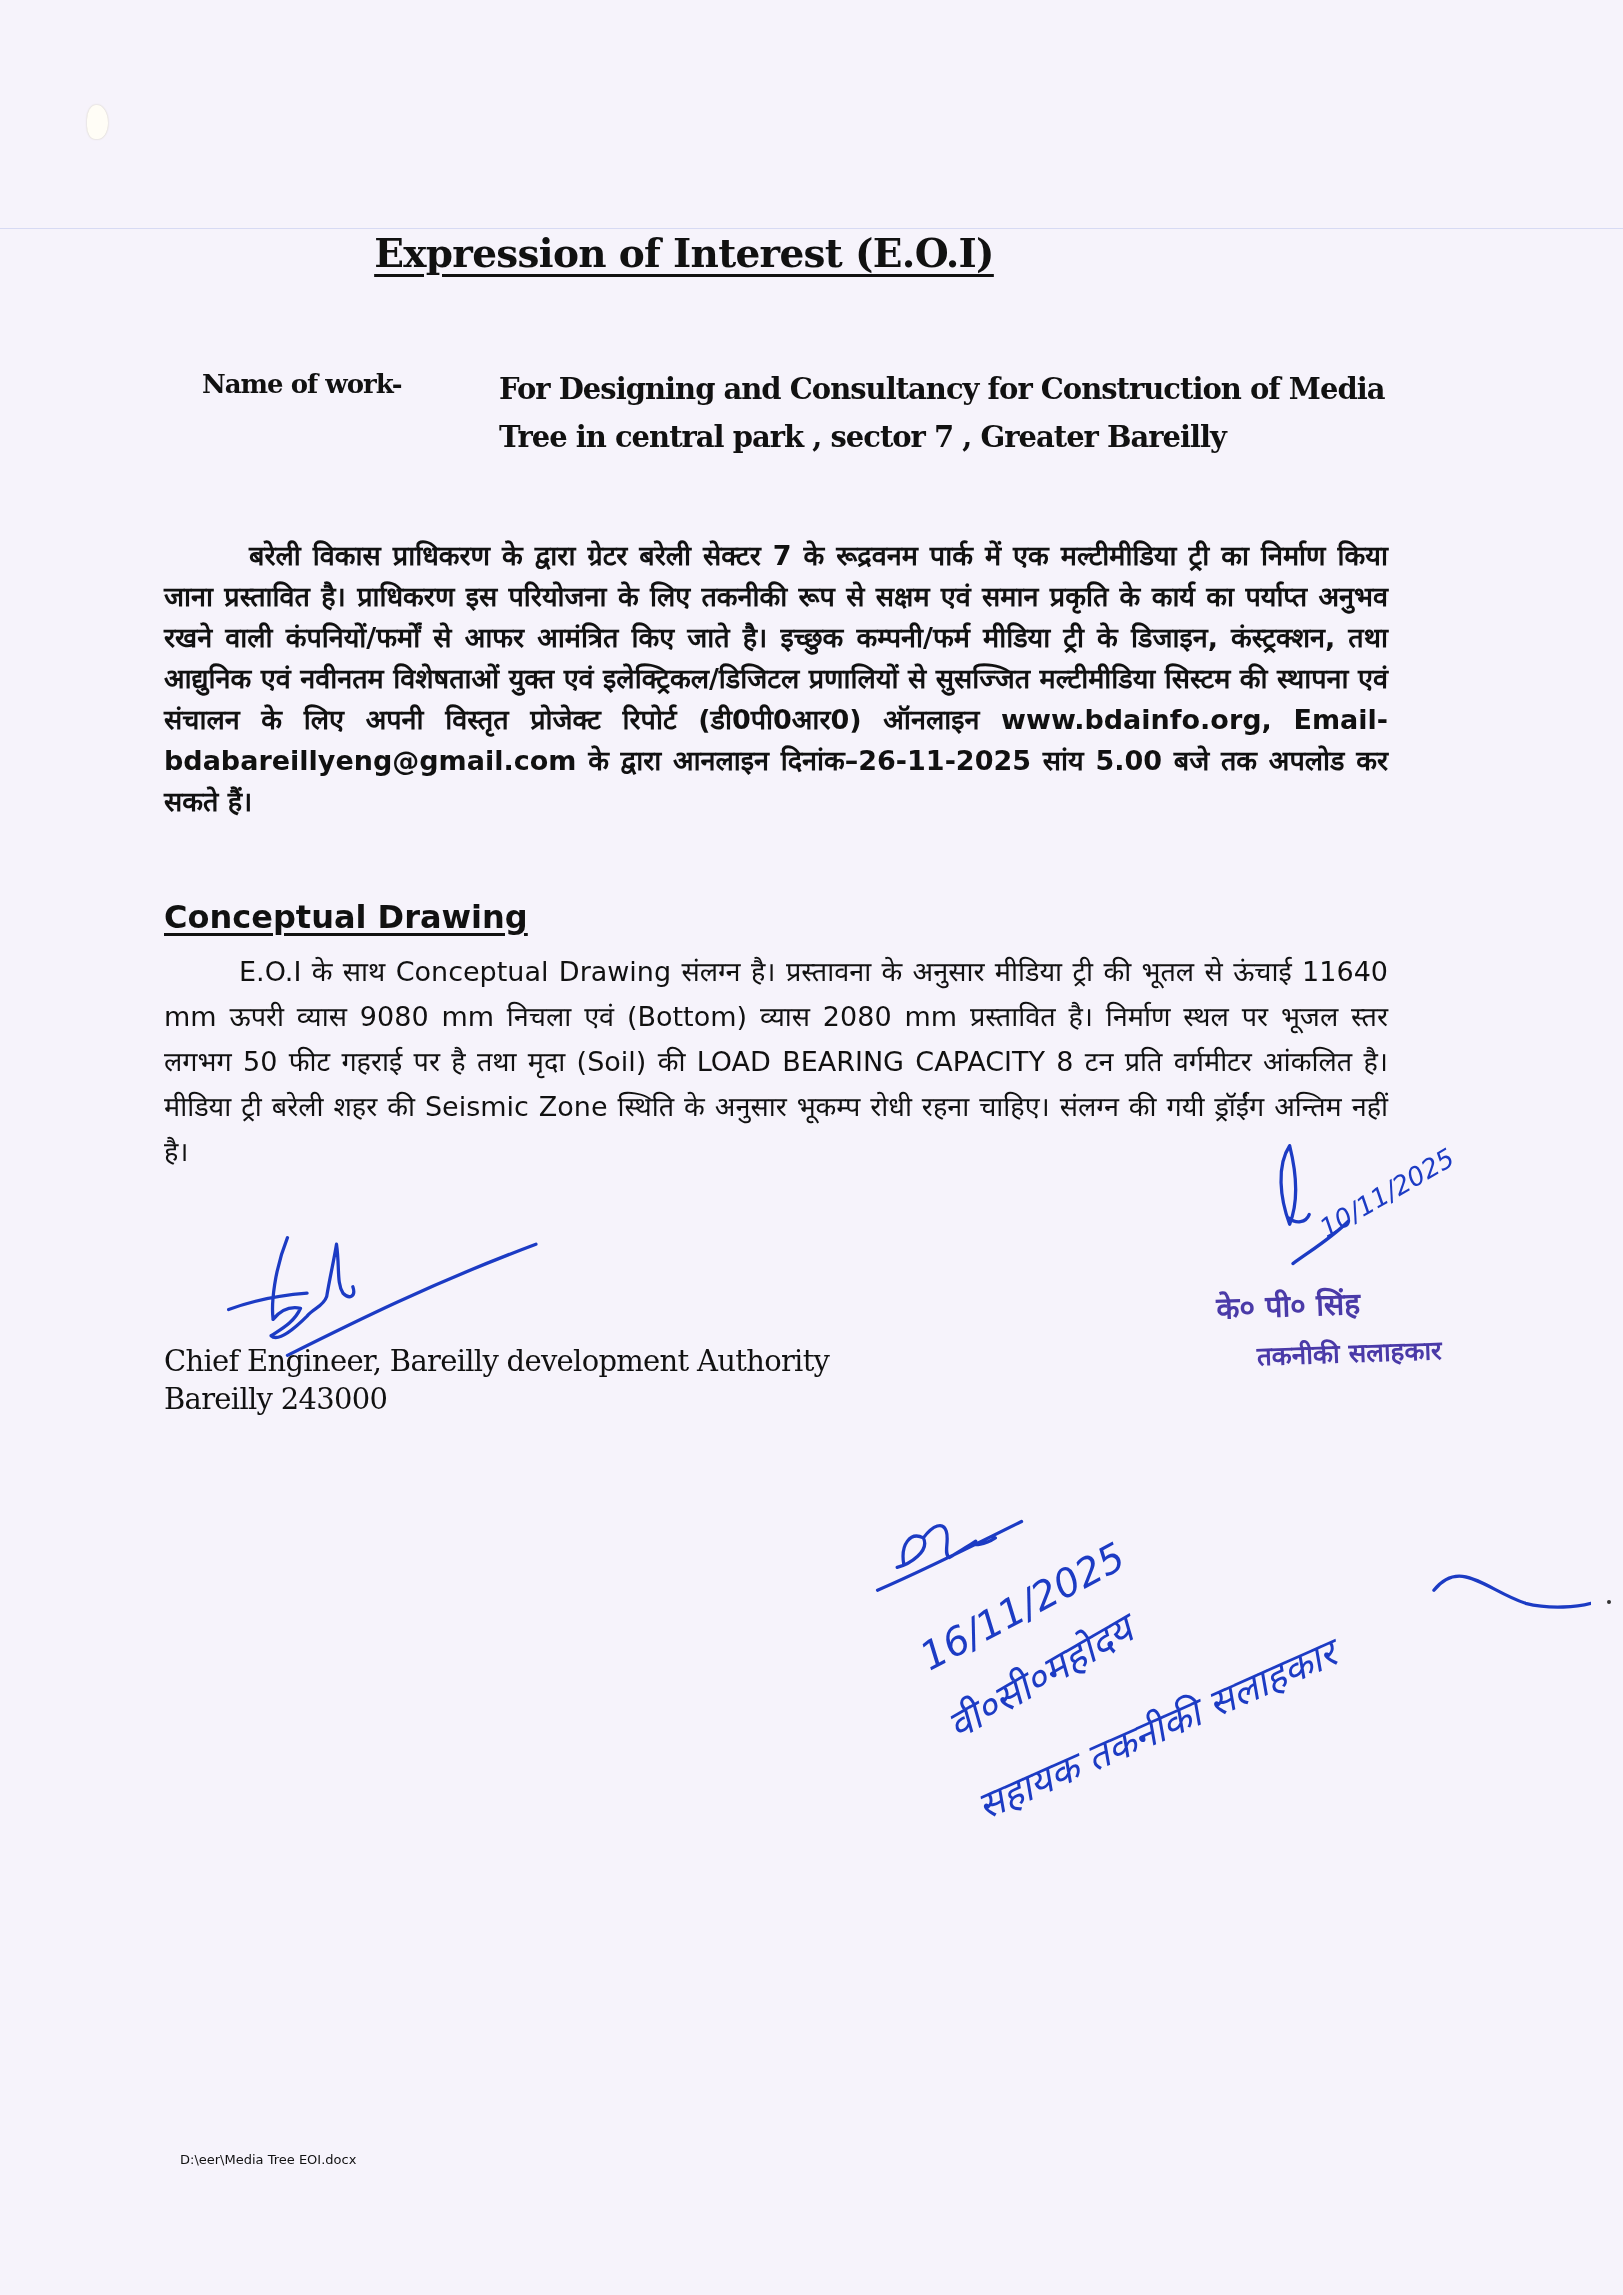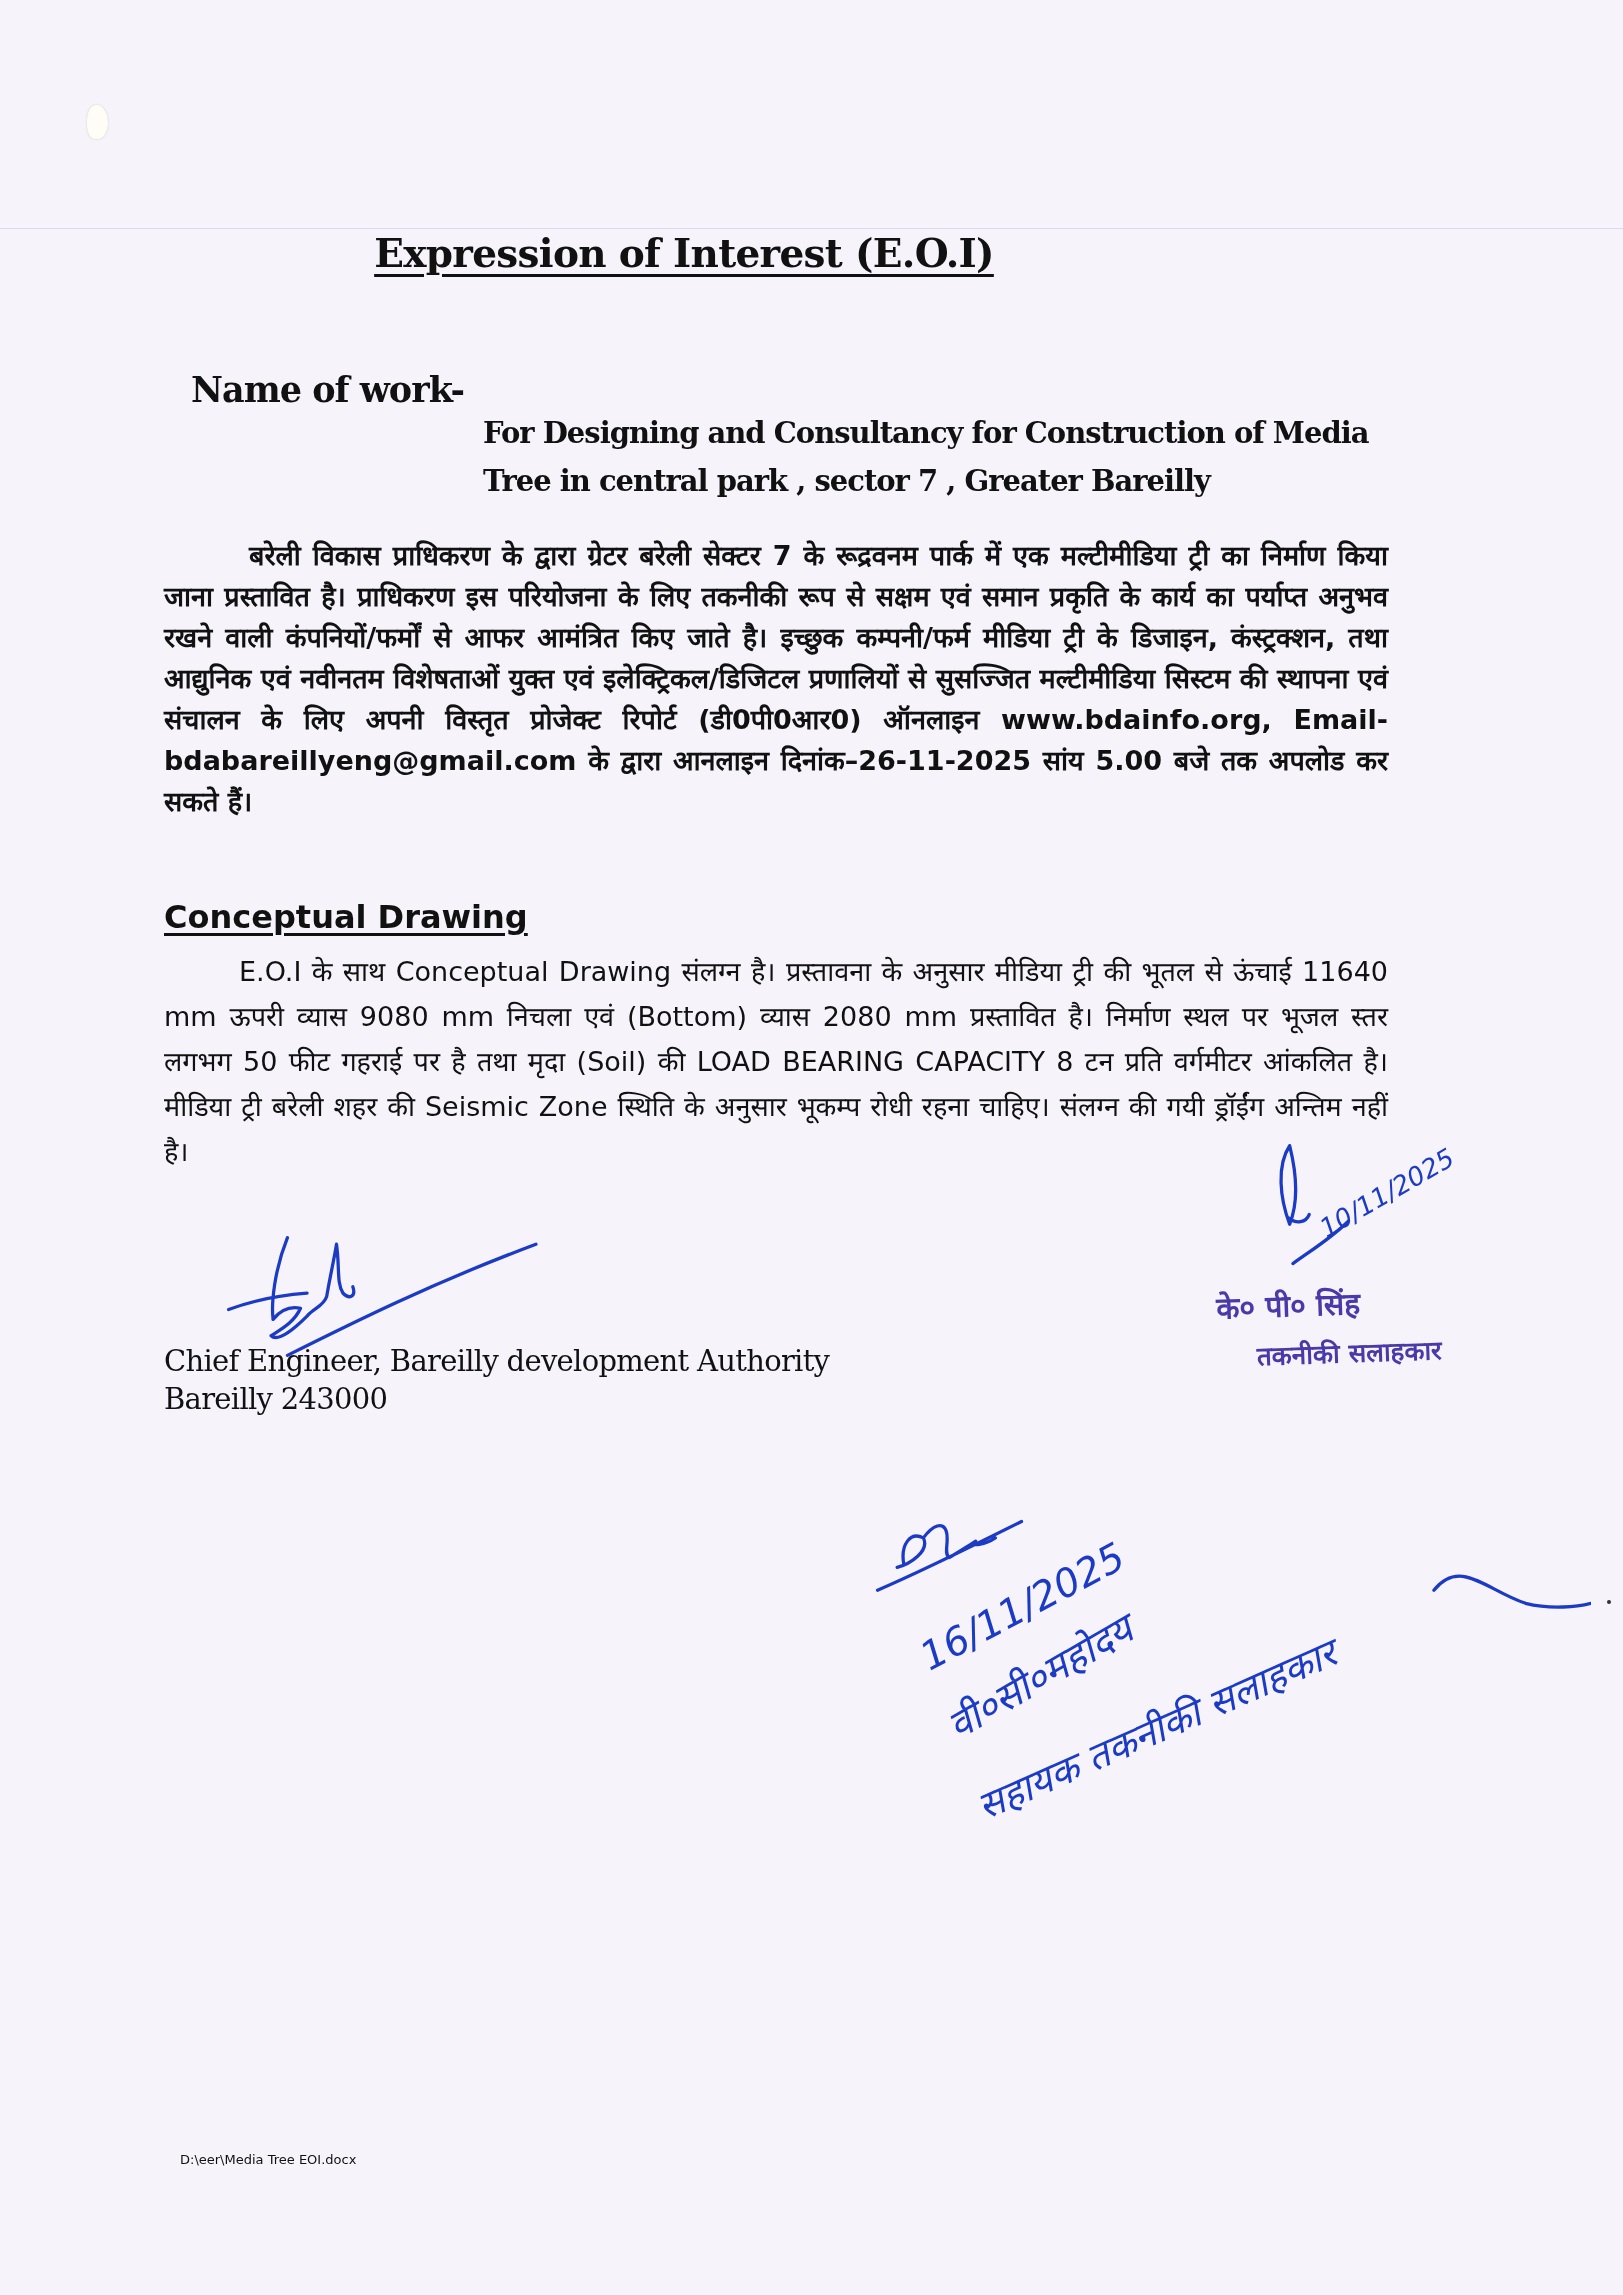--- a/index.html
+++ b/index.html
@@ -19,28 +19,27 @@
     box-shadow: 0 0 2px #cfc9b8;
   }
   .title {
     position: absolute; left: 0; width: 1368px; top: 230px;
     text-align: center;
     font-family: "DejaVu Serif", serif; font-weight: bold;
     font-size: 39px; letter-spacing: -0.7px;
     text-decoration: underline; text-decoration-thickness: 3.3px; text-underline-offset: 6.5px;
   }
   .now-label {
-    position: absolute; left: 191px; top: 369px;
-    font-family: "DejaVu Serif", serif; font-weight: bold; font-size: 35px; letter-spacing: -1px;
+    position: absolute; left: 202px; top: 369px;
+    font-family: "DejaVu Serif", serif; font-weight: bold; font-size: 26px; letter-spacing: -1px;
   }
   .now-value {
-    position: absolute; left: 483px; top: 365px; width: 956px;
+    position: absolute; left: 499px; top: 365px; width: 956px;
     font-family: "DejaVu Serif", serif; font-weight: bold; font-size: 29px; letter-spacing: -1px;
     line-height: 48px;
-    margin-top: 44px;
   }
   .para {
     position: absolute; left: 164px; width: 1224px;
     font-family: "DejaVu Sans", sans-serif; font-size: 27px;
     line-height: 41px; text-align: justify; text-indent: 85px;
   }
   .para1 { top: 535px; font-weight: bold; }
   .para2 { top: 949px; line-height: 45px; text-indent: 75px; }
   .section-heading {
     position: absolute; left: 164px; top: 898px;

